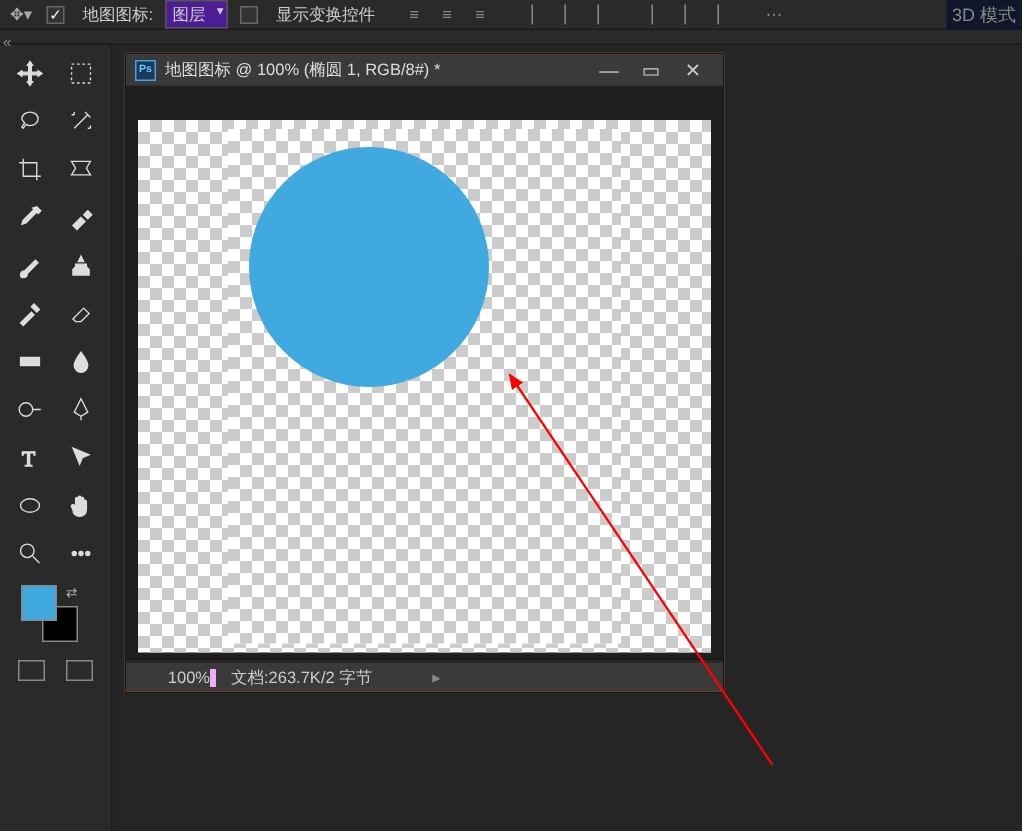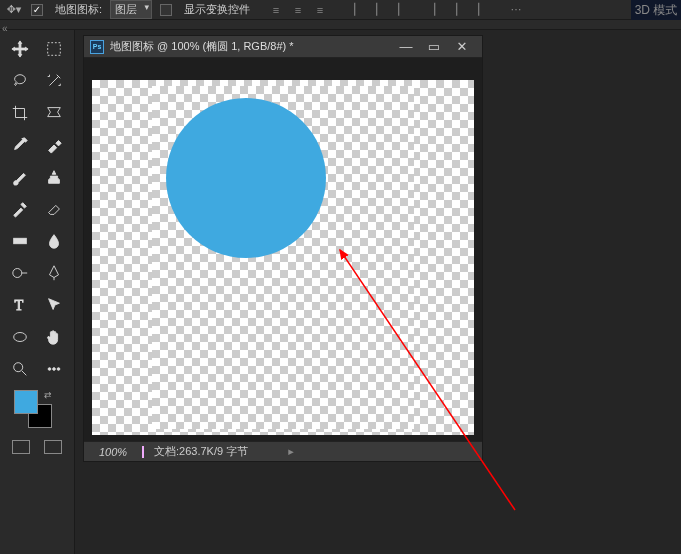--- a/index.html
+++ b/index.html
@@ -19,21 +19,21 @@
       border-bottom: 1px solid #1a1a1a;
       display: flex;
       align-items: center;
       padding: 0 5px;
       gap: 8px;
     }
     .tt-icon { width: 18px; height: 16px; display: flex; align-items: center; justify-content: center; color: #aaa; }
     .tt-checkbox { width: 12px; height: 12px; border: 1px solid #666; display: inline-flex; align-items: center; justify-content: center; margin-right: 4px; background: #333; }
     .tt-checkbox.checked::after { content: "✓"; font-size: 10px; color: #fff; }
     .tt-label { color: #ccc; }
-    .tt-select { background: #404040; border: 1px solid #555; padding: 1px 14px 1px 4px; color: #ccc; position: relative; }
+    .tt-select { background: #4c1d95; border: 1px solid #555; padding: 1px 14px 1px 4px; color: #ccc; position: relative; }
     .tt-select::after { content: "▾"; position: absolute; right: 2px; font-size: 9px; }
     .tt-group { display: flex; gap: 2px; margin-left: 8px; }
     .tt-align { width: 20px; height: 16px; background: #2a2a2a; display:flex; align-items: center; justify-content:center; color:#888;}
     
     .subbar {
       height: 10px;
       background: #2a2a2a;
       border-bottom: 1px solid #1a1a1a;
     }
     .subbar .collapse{ position:absolute; left:2px; top:23px; width:10px; height:10px; color:#888; font-size:10px;}
@@ -113,21 +113,21 @@
       width: 160px; height: 160px;
       border-radius: 50%;
     }
     .statusbar {
       height: 20px;
       background: #3a3a3a;
       border-top: 1px solid #222;
       display: flex;
       align-items: center;
     }
-    .zoom-box { width: 60px; text-align: center; color: #ccc; border-right:2px solid #f0abfc;font-style:italic;}
+    .zoom-box { width: 60px; text-align: right; color: #ccc; border-right:4px solid #f0abfc;}
     .doc-info { padding: 0 10px; color: #ccc; flex:1;}
     .doc-info::after{ content:"▸"; margin-left:40px; color:#888;}
     
     .arrow-svg {
       position: absolute;
       left: 0; top: 0;
       width: 100%; height: 100%;
       pointer-events: none;
     }
     .right-strip{
@@ -331,21 +331,21 @@
           <div class="checker"></div>
           <div class="checker-inner">
             <div class="white"></div>
             <div class="checker"></div>
           </div>
           <div class="circle" id="circle" style="background: rgb(63, 169, 224);"></div>
         </div>
       </div>
       <div class="statusbar">
         <div class="zoom-box">100%</div>
-        <div class="doc-info">文档:263.7K/9 字节</div>
+        <div class="doc-info">文档:263.7K/2 字节</div>
       </div>
     </div>
 
     <svg class="arrow-svg">
       <defs>
         <marker id="arrowhead" markerWidth="8" markerHeight="8" refX="6" refY="3" orient="auto">
           <path d="M0,0 L7,3 L0,6 z" fill="#ff0000"></path>
         </marker>
       </defs>
       <line id="arrowline" x1="440" y1="480" x2="265" y2="220" stroke="#ff0000" stroke-width="1.5" marker-end="url(#arrowhead)"></line>

